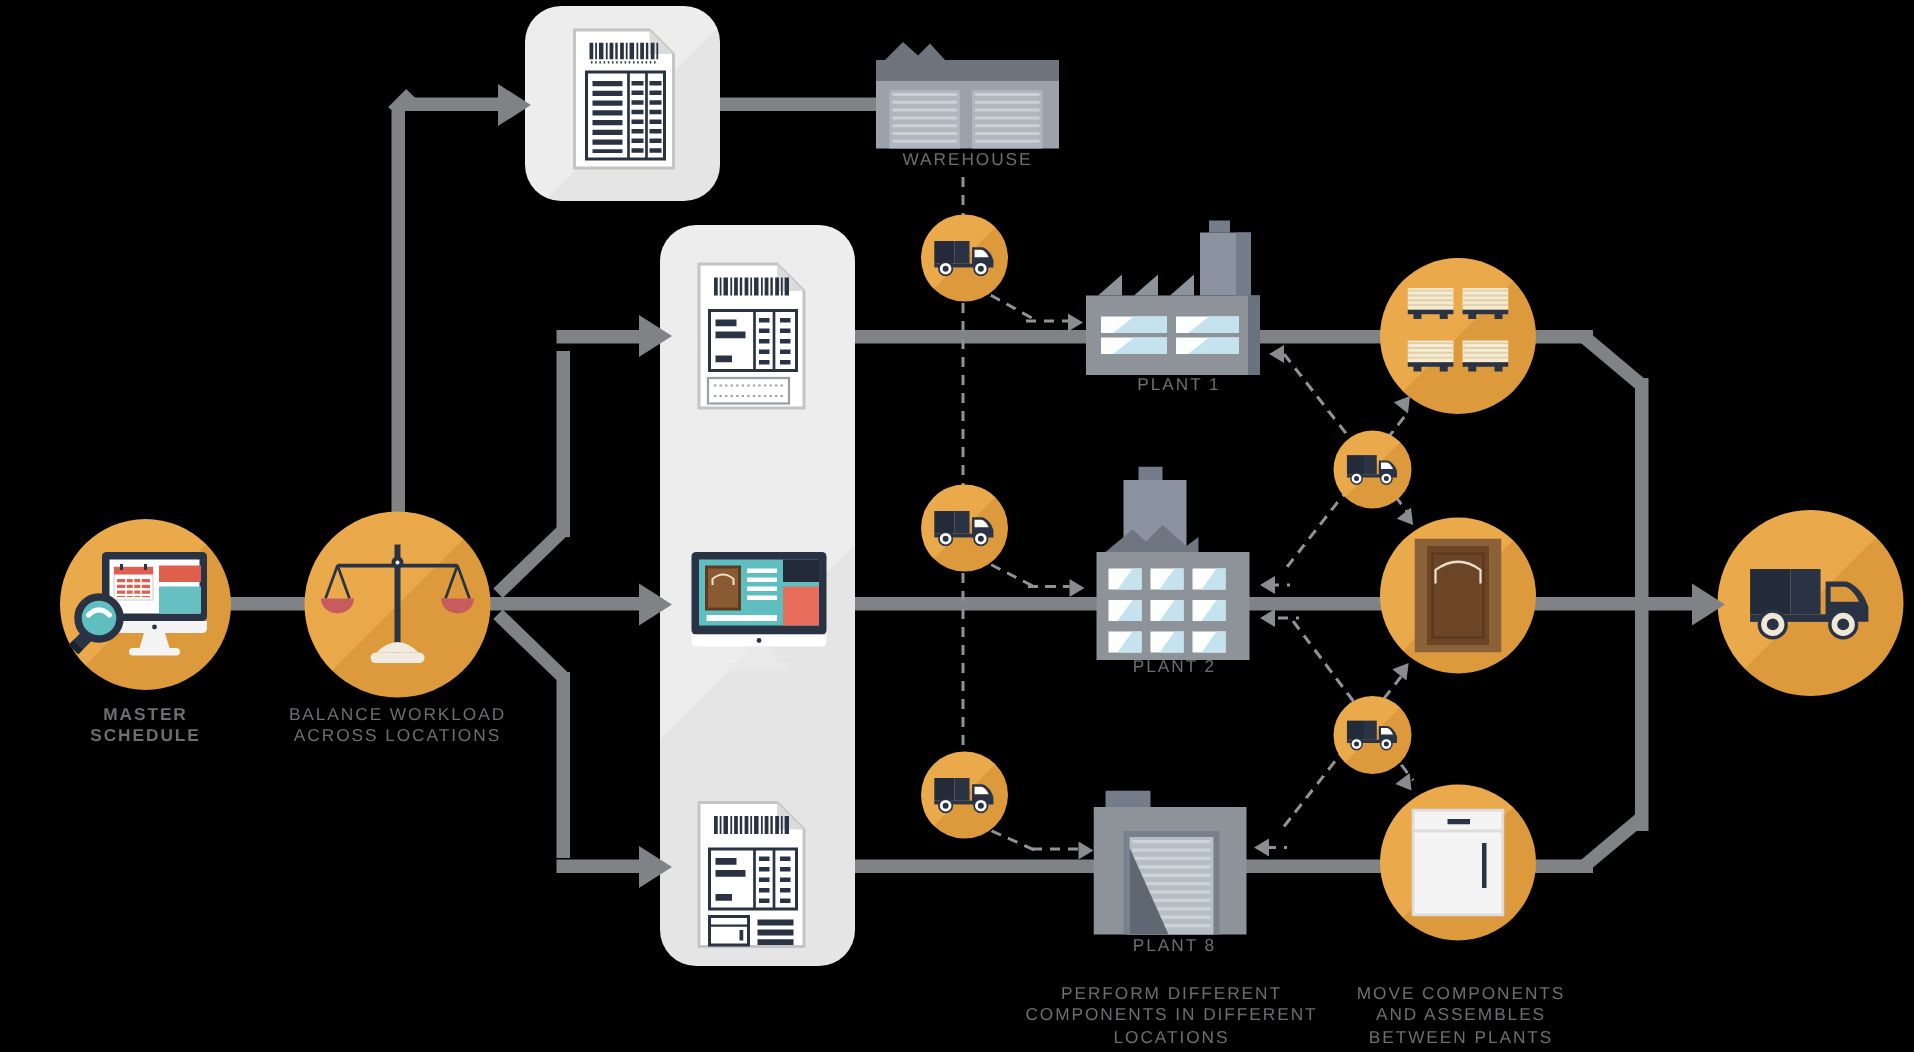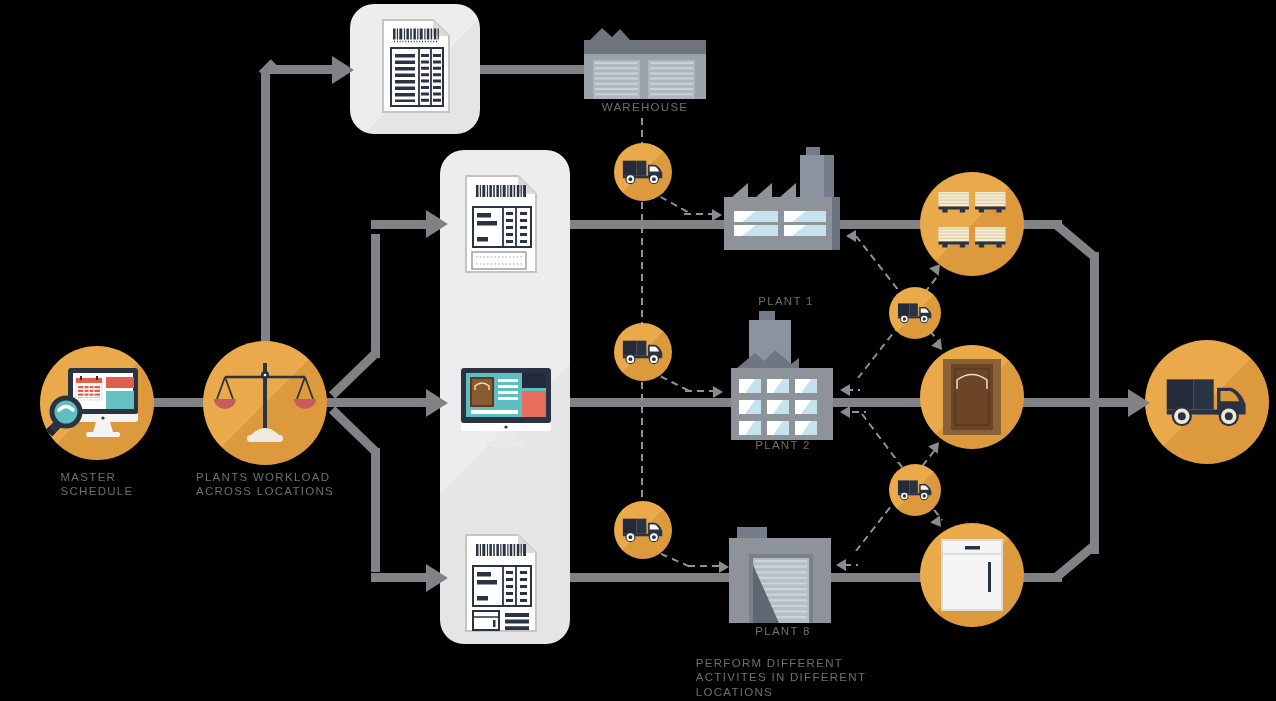--- a/index.html
+++ b/index.html
@@ -21,21 +21,21 @@
   .darw{position:absolute;width:0;height:0;border-top:6px solid transparent;
         border-bottom:6px solid transparent;border-left:10px solid #8A8C8F;z-index:5;}
   .darw.left{border-left:none;border-right:10px solid #8A8C8F;}
   
   .circle{position:absolute;border-radius:50%;z-index:3;display:flex;align-items:center;
           justify-content:center;background:linear-gradient(135deg,#EAA94B 50%,#DC9A3D 50%);}
   .box{position:absolute;border-radius:24px;z-index:3;
        background:linear-gradient(135deg,#EDEDED 55%,#E5E5E5 55%);}
   .icon{position:absolute;z-index:3;}
   .lbl{position:absolute;z-index:6;color:#6D6E71;font-size:11.5px;letter-spacing:1.3px;
-       line-height:1.25;white-space:pre-line;transform:translateX(-50%);}
+       line-height:1.25;text-align:center;white-space:pre-line;transform:translateX(-50%);}
 </style>
 </head>
 <body>
 
 <div class="stage">
 
   <div class="hl" style="left:145px;top:398px;width:62px;"></div>
   <div class="vl" style="left:261px;top:74px;height:272px;"></div>
   <div class="dg" style="left:262px;top:70px;width:17px;transform:rotate(-45deg);"></div>
   <div class="hl" style="left:268px;top:65px;width:66px;"></div>
@@ -111,38 +111,38 @@
     <rect x="60" y="23" width="28" height="18" fill="#66C0C2"></rect>
     <path d="M22 46 h70 v5 a3 3 0 0 1 -3 3 h-64 a3 3 0 0 1 -3 -3 z" fill="#F4F4F4"></path>
     <circle cx="57" cy="50" r="1.6" fill="#2A3344"></circle>
     <path d="M50 54 h14 l3 10 h-20 z" fill="#F4F4F4"></path>
     <rect x="40" y="64" width="34" height="5" rx="2.5" fill="#F4F4F4"></rect>
     <line x1="12" y1="56" x2="3" y2="65" stroke="#2A3344" stroke-width="9"></line>
     <line x1="6" y1="62" x2="3" y2="65" stroke="#1B2332" stroke-width="9"></line>
     <circle cx="20" cy="44" r="14" fill="#5FBFC0" stroke="#2A3344" stroke-width="5"></circle>
     <path d="M13 42 q7 -7 14 0" stroke="#FFFFFF" stroke-width="3.5" fill="none" stroke-linecap="round"></path>
   </svg>
-  <div class="lbl" style="left:97px;top:470px;">MASTER
+  <div class="lbl" style="left:97px;top:470px;font-weight:bold;">MASTER
 SCHEDULE</div>
 
   <div class="circle" style="left:203px;top:341px;width:124px;height:124px;"></div>
   <svg class="icon" style="left:213px;top:351px;" width="104" height="104" viewBox="0 0 104 104">
     <rect x="50" y="12" width="4" height="12" fill="#2A3344"></rect>
     <path d="M12 26 H92" stroke="#2A3344" stroke-width="2.5"></path>
     <path d="M12 26 L4 48 M12 26 L20 48" stroke="#2A3344" stroke-width="1.8"></path>
     <path d="M1 48 a11 10 0 0 0 22 0 z" fill="#C75C5C"></path>
     <path d="M92 26 L84 48 M92 26 L100 48" stroke="#2A3344" stroke-width="1.8"></path>
     <path d="M81 48 a11 10 0 0 0 22 0 z" fill="#C75C5C"></path>
     <rect x="50" y="22" width="4" height="62" fill="#2A3344"></rect>
     <circle cx="52" cy="24" r="4" fill="#2A3344"></circle>
     <circle cx="52" cy="24" r="1.3" fill="#FFFFFF"></circle>
     <path d="M38 84 q14 -14 28 0 z" fill="#EFEBE1"></path>
     <rect x="34" y="84" width="36" height="7" rx="3.5" fill="#EFEBE1"></rect>
   </svg>
-  <div class="lbl" style="left:265px;top:470px;">PLANTS WORKLOAD
+  <div class="lbl" style="left:265px;top:470px;">BALANCE WORKLOAD
 ACROSS LOCATIONS</div>
 
   <div class="box" style="left:350px;top:4px;width:130px;height:130px;"></div>
   <svg class="icon" style="left:381px;top:18px;" width="72" height="96" viewBox="0 0 72 96">
     <path d="M2 2 h50 l16 16 v76 h-66 z" fill="#FFFFFF" stroke="#C4C4C4" stroke-width="2"></path>
     <path d="M52 2 l16 16 h-16 z" fill="#DBDBDB"></path>
     <line x1="12" y1="16" x2="58" y2="16" stroke="#2A3344" stroke-width="11" stroke-dasharray="2.5 1.3 1.2 1.3 3 1.6 1.2 1.3 2.5 1.3 1.6 1.6"></line>
     <line x1="13" y1="23.5" x2="57" y2="23.5" stroke="#2A3344" stroke-width="1.5" stroke-dasharray="1 1.8"></line>
     <rect x="10" y="30" width="52" height="58" fill="none" stroke="#2A3344" stroke-width="2"></rect>
     <path d="M38 30 v58 M50 30 v58" stroke="#2A3344" stroke-width="1.8"></path>
@@ -264,21 +264,21 @@
     <rect x="110" y="51" width="8" height="53" fill="#6A7280"></rect>
     <rect x="12" y="65" width="44" height="11" fill="#FDFEFE"></rect>
     <path d="M20 76 L56 76 L56 65 L34 65 Z" fill="#C5E3EF"></path>
     <rect x="62" y="65" width="42" height="11" fill="#FDFEFE"></rect>
     <path d="M70 76 L104 76 L104 65 L84 65 Z" fill="#C5E3EF"></path>
     <rect x="12" y="79" width="44" height="11" fill="#FDFEFE"></rect>
     <path d="M20 90 L56 90 L56 79 L34 79 Z" fill="#C5E3EF"></path>
     <rect x="62" y="79" width="42" height="11" fill="#FDFEFE"></rect>
     <path d="M70 90 L104 90 L104 79 L84 79 Z" fill="#C5E3EF"></path>
   </svg>
-  <div class="lbl" style="left:786px;top:250px;margin-top:44px;">PLANT 1</div>
+  <div class="lbl" style="left:786px;top:250px;">PLANT 1</div>
 
   <svg class="icon" style="left:729px;top:311px;" width="108" height="132" viewBox="0 0 108 132">
     <rect x="30" y="0" width="16" height="9" fill="#747B89"></rect>
     <rect x="20" y="9" width="42" height="44" fill="#8B93A0"></rect>
     <path d="M8 57 l18 -15 l9 8 l11 -11 l16 14 l8 -6 v10 z" fill="#6F7682"></path>
     <rect x="2" y="57" width="102" height="72" fill="#8E9399"></rect>
     <rect x="10" y="68" width="22" height="14" fill="#FDFEFE"></rect>
       <path d="M16 82 h16 v-14 h-6 z" fill="#C5E3EF"></path>
     <rect x="38" y="68" width="22" height="14" fill="#FDFEFE"></rect>
       <path d="M44 82 h16 v-14 h-6 z" fill="#C5E3EF"></path>
@@ -302,21 +302,21 @@
   <svg class="icon" style="left:729px;top:527px;" width="106" height="100" viewBox="0 0 106 100">
     <rect x="8" y="0" width="30" height="11" fill="#747B89"></rect>
     <rect x="0" y="11" width="102" height="85" fill="#8E9399"></rect>
     <rect x="20" y="27" width="64" height="69" fill="#77808C"></rect>
     <rect x="24" y="31" width="56" height="65" fill="#B6BDC4"></rect>
     <line x1="52" y1="33" x2="52" y2="94" stroke="#CDD3D9" stroke-width="52" stroke-dasharray="2.2 3.4"></line>
     <path d="M24 38 L24 96 L50 96 Z" fill="#5F6772"></path>
   </svg>
   <div class="lbl" style="left:783px;top:624px;">PLANT 8</div>
   <div class="lbl" style="left:781px;top:656px;">PERFORM DIFFERENT
-ACTIVITES IN DIFFERENT
+COMPONENTS IN DIFFERENT
 LOCATIONS</div>
 
   <div class="circle" style="left:920px;top:172px;width:104px;height:104px;">
     <svg width="70" height="70" viewBox="0 0 92 92">
       <g transform="translate(2,4)">
         <rect x="0" y="0" width="40" height="19" fill="#F4EBD3"></rect>
         <line x1="20" y1="1.5" x2="20" y2="17.5" stroke="#E0D0A8" stroke-width="40" stroke-dasharray="1.6 2.6"></line>
         <path d="M0 19 h40 v4 h-5 v4 h-7 v-4 h-16 v4 h-7 v-4 h-5 z" fill="#2A3344"></path>
       </g>
       <g transform="translate(50,4)">
@@ -350,20 +350,23 @@
   </div>
 
   <div class="circle" style="left:920px;top:523px;width:104px;height:104px;">
     <svg width="62" height="72" viewBox="0 0 62 72">
       <rect x="1" y="1" width="60" height="70" fill="#F4F4F4" stroke="#DCDCDC" stroke-width="2"></rect>
       <line x1="1" y1="15" x2="61" y2="15" stroke="#DCDCDC" stroke-width="2"></line>
       <rect x="24" y="7" width="15" height="3.5" fill="#2A3344"></rect>
       <rect x="47" y="23" width="3" height="30" fill="#2A3344"></rect>
     </svg>
   </div>
+  <div class="lbl" style="left:974px;top:656px;">MOVE COMPONENTS
+AND ASSEMBLES
+BETWEEN PLANTS</div>
 
   <div class="circle" style="left:889px;top:287px;width:52px;height:52px;">
     <svg width="36" height="22" viewBox="0 0 100 62">
       <rect x="2" y="4" width="32" height="36" fill="#232B3B"></rect>
         <rect x="34" y="4" width="24" height="36" fill="#2A3344"></rect>
       <rect x="2" y="40" width="70" height="6" fill="#2A3344"></rect>
       <path d="M62 14 h16 c4 0 12 7 15 13 l3 7 v12 h-34 z" fill="#2A3344"></path>
       <path d="M66 18 h11 c3 0 8 5 10 9 l1.5 3 h-22.5 z" fill="#FFFFFF"></path>
       <circle cx="20" cy="48" r="12" fill="#2A3344"></circle>
         <circle cx="20" cy="48" r="7" fill="none" stroke="#FFFFFF" stroke-width="4.5"></circle>

